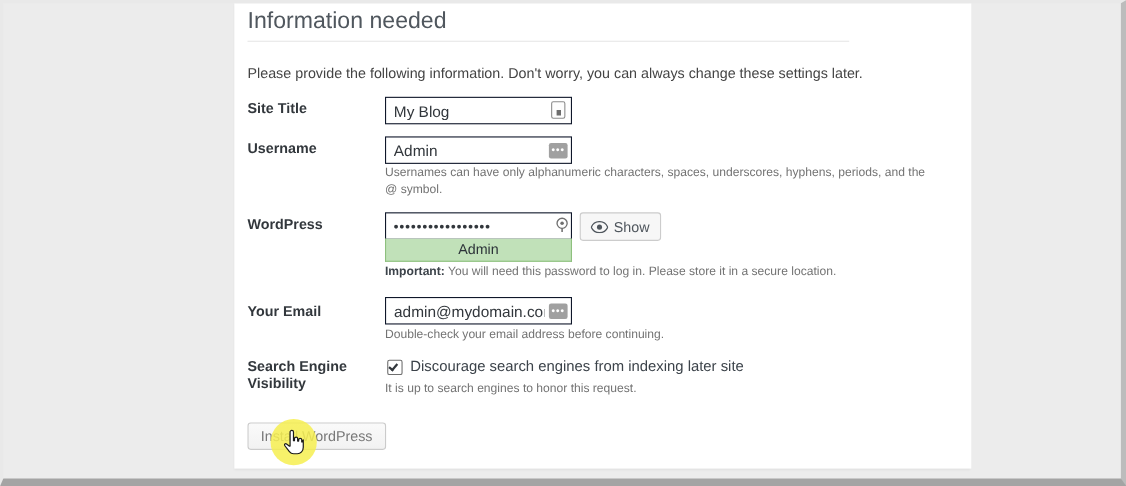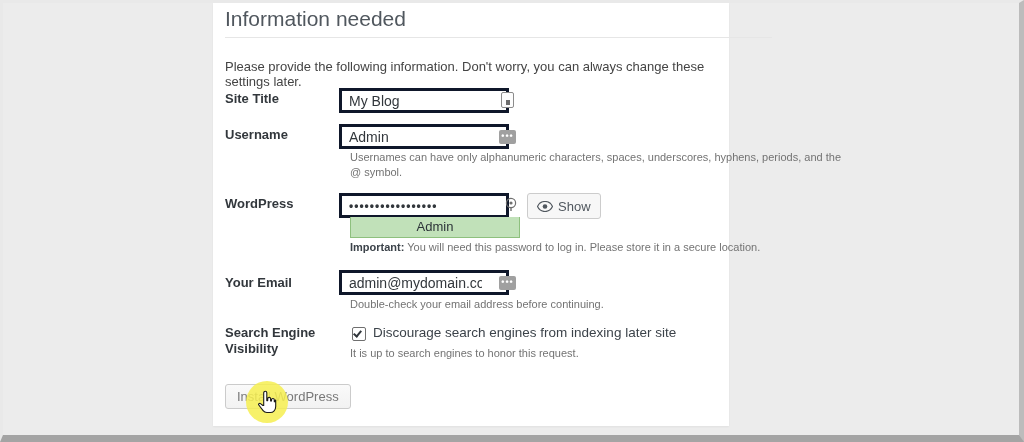--- a/index.html
+++ b/index.html
@@ -10,21 +10,21 @@
     position:relative; width:1024px; height:442px;
     background:#ececec;
     border-top:3px solid #e9e9e9;
     border-left:3px solid #e9e9e9;
     border-right:5px solid #bcbcbc;
     border-bottom:7px solid #a4a4a4;
     overflow:hidden;
   }
 
   .card {
-    position:absolute; left:210px; top:0; width:516px; height:423px;
+    position:absolute; left:210px; top:0; width:670px; height:423px;
     background:#ffffff;
     box-shadow:0 1px 2px rgba(0,0,0,0.05);
     text-decoration:underline;
   }
 
   .page-title {
     position:absolute; left:12px; top:4px;
     font-size:21px; font-weight:400; color:#50575e;
   }
   .title-rule {
@@ -35,22 +35,22 @@
     position:absolute; left:12px; top:49px;
     font-size:13px; color:#444444;margin-top:7px;
   }
 
   .flabel {
     position:absolute; left:12px; width:120px;
     font-size:13px; font-weight:bold; color:#32373c; line-height:16px;
   }
 
   .tinput {
-    position:absolute; left:126px; width:170px; height:25px;
-    border:3px solid #0f172a; background:#fff;
+    position:absolute; left:137px; width:170px; height:25px;
+    border:1px solid #0f172a; background:#fff;
     font-family:"Liberation Sans","DejaVu Sans",sans-serif;
     font-size:14px; color:#32373c; padding:0 24px 0 7px;
   }
   .pw { letter-spacing:1px; font-size:12px; font-weight:bold; }
 
   .addon { position:absolute; }
 
   
   .sugg-box {
     width:13px; height:16px; border:1px solid #8c8c8c; background:#fdfdfd;

